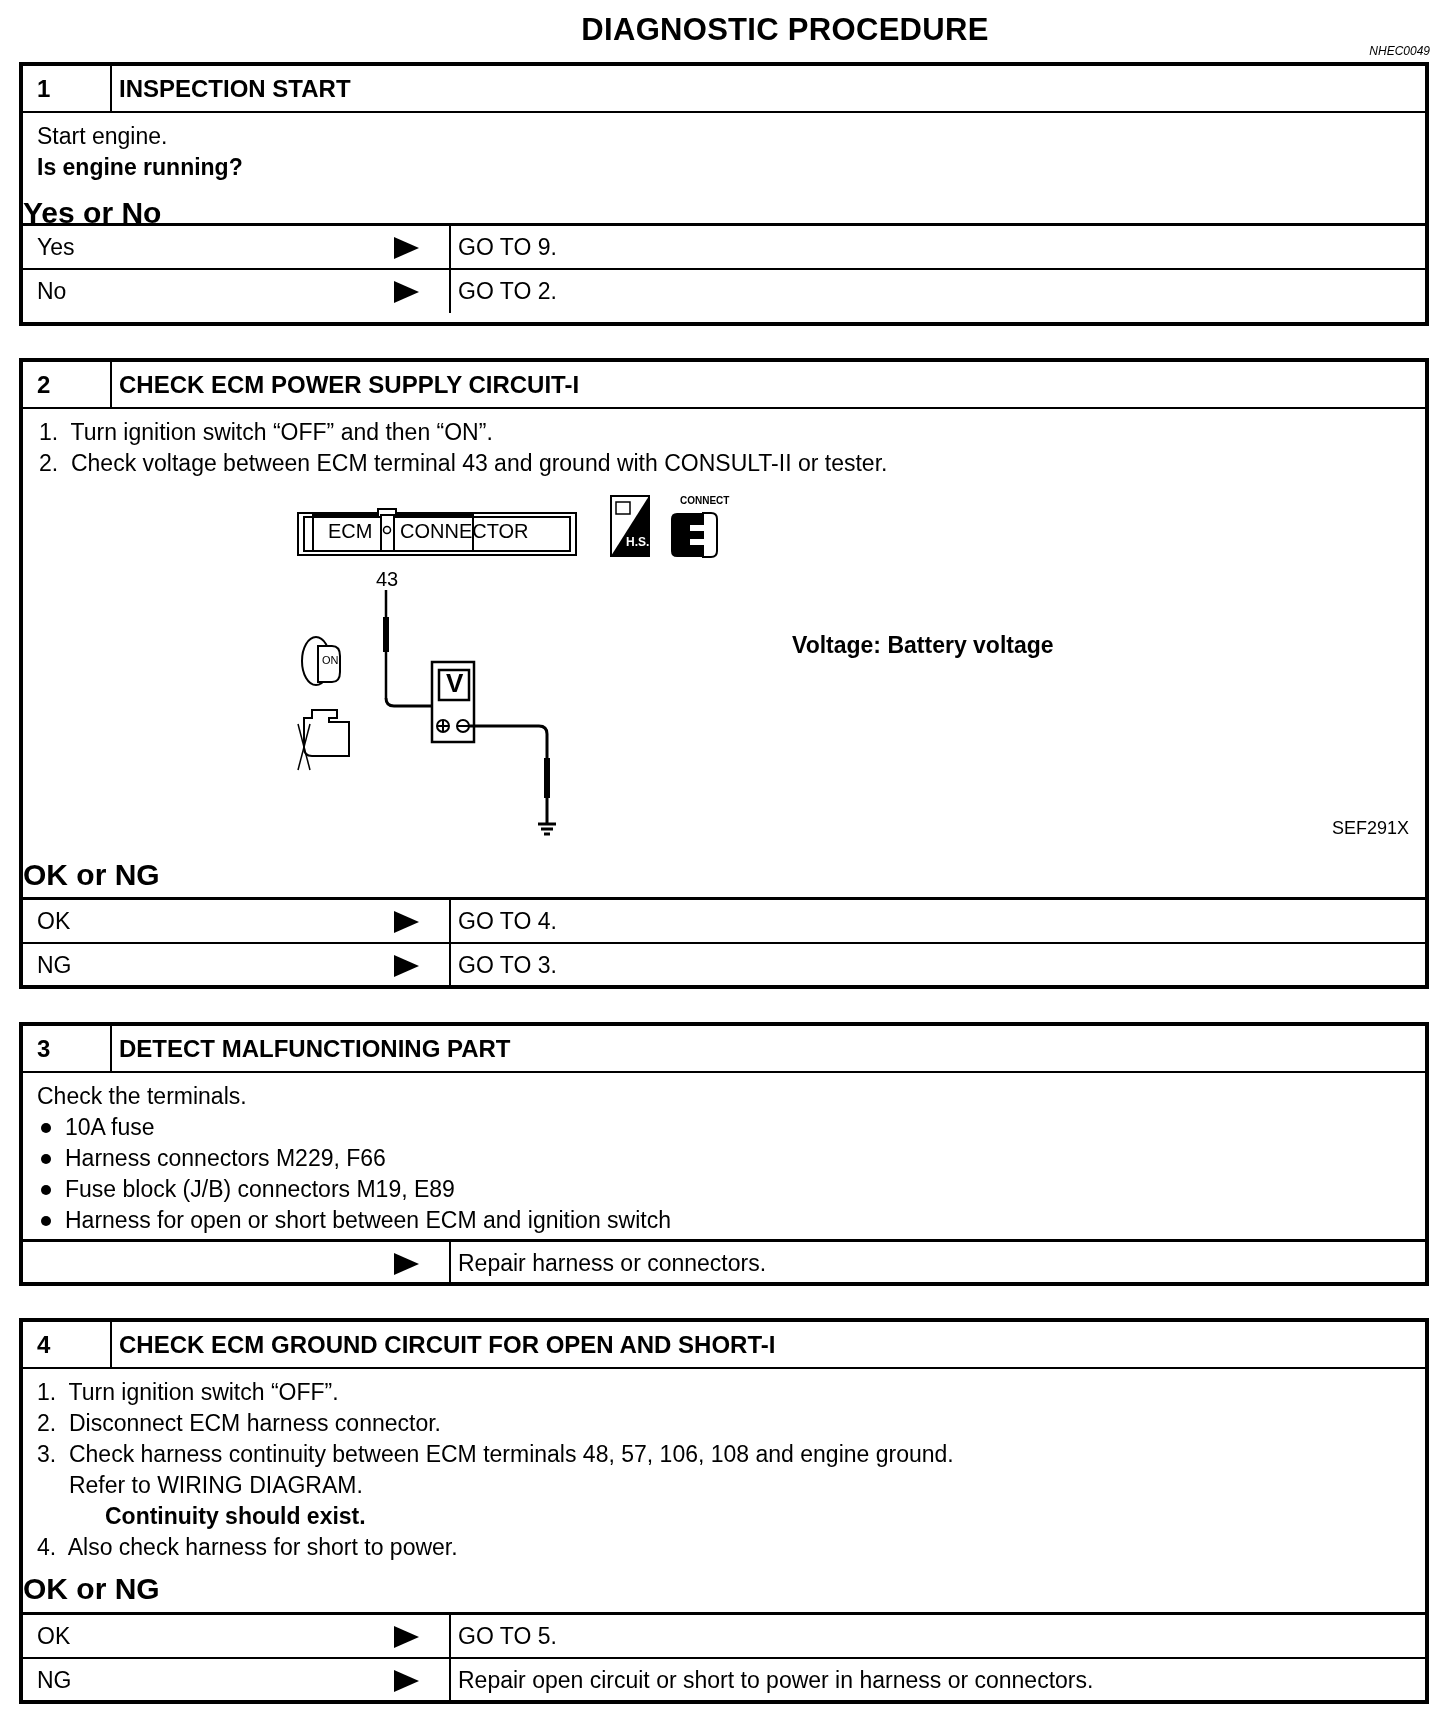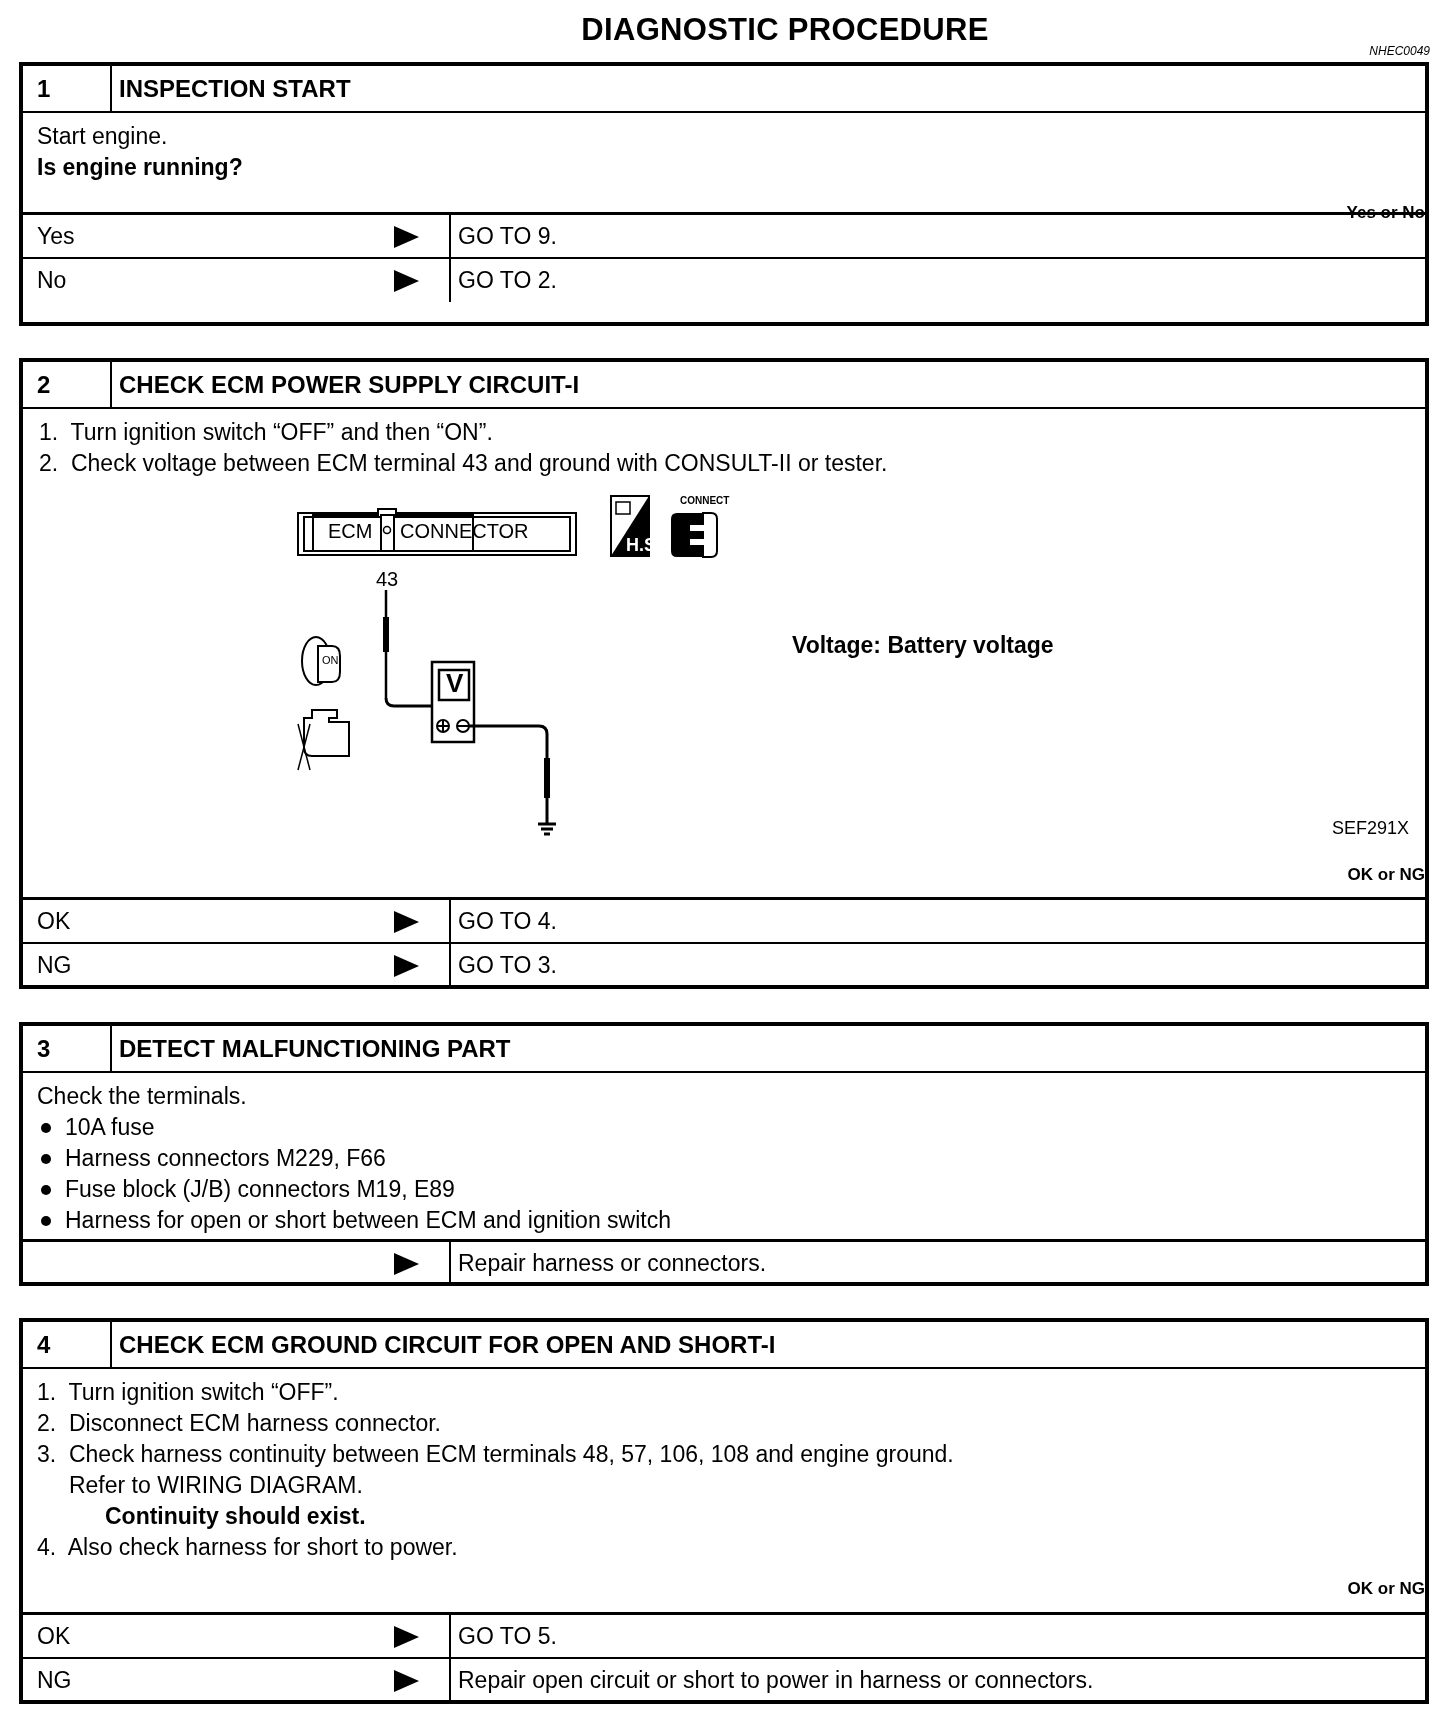--- a/index.html
+++ b/index.html
@@ -21,21 +21,21 @@
   }
   .step-header { display: flex; height: 47px; border-bottom: 2px solid #000; box-sizing: border-box; }
   .step-num {
     width: 89px; border-right: 2px solid #000; box-sizing: border-box;
     font-size: 24px; font-weight: bold; padding-left: 14px; line-height: 45px;
   }
   .step-title { font-size: 24px; font-weight: bold; padding-left: 7px; line-height: 45px; }
   .step-body { position: relative; padding: 8px 14px 0 14px; box-sizing: border-box; font-size: 23px; line-height: 31px; }
   .step-body .bold { font-weight: bold; }
   .ln { white-space: pre; }
-  .prompt { text-align: right; font-weight: bold; font-size: 17px; position: absolute; left: 0; right: 0; }
+  .prompt { text-align: left; font-weight: bold; font-size: 30px; position: absolute; left: 0; right: 0; }
   .bullet-row { display: flex; align-items: center; }
   .bullet-dot { width: 10px; height: 10px; border-radius: 50%; background: #000; margin: 0 14px 0 4px; }
   .result-row { display: flex; height: 45px; border-top: 3px solid #000; box-sizing: border-box; }
   .result-row.thin { border-top: 2px solid #000; }
   .result-left {
     width: 428px; border-right: 2px solid #000; box-sizing: border-box; position: relative;
     font-size: 23px; line-height: 42px; padding-left: 14px;
   }
   .arrow {
     position: absolute; right: 30px; top: 11px; width: 0; height: 0;
@@ -50,21 +50,21 @@
 <body>
 
 <div class="page-title">DIAGNOSTIC PROCEDURE</div>
 <div class="doc-code">NHEC0049</div>
 
 <div class="step" style="top:62px;height:264px;">
   <div class="step-header">
     <div class="step-num">1</div>
     <div class="step-title">INSPECTION START</div>
   </div>
-  <div class="step-body" style="height:99px;">
+  <div class="step-body" style="height:110px;">
     <div class="ln">Start engine.</div>
     <div class="ln bold">Is engine running?</div>
     <div class="prompt" style="top:84px;">Yes or No</div>
   </div>
   <div class="result-row">
     <div class="result-left"><span>Yes</span><span class="arrow"></span></div>
     <div class="result-right">GO TO 9.</div>
   </div>
   <div class="result-row thin">
     <div class="result-left"><span>No</span><span class="arrow"></span></div>
@@ -146,21 +146,21 @@
     </g>
 
     <g>
       <path d="M32 230 h25 v8 h-8 v4 h20 v34 h-37 q-8 0 -8 -8 v-30 h8 z" fill="#fff" stroke="#000" stroke-width="2"></path>
       <line x1="18" y1="244" x2="30" y2="290" stroke="#000" stroke-width="1.5"></line>
       <line x1="30" y1="244" x2="18" y2="290" stroke="#000" stroke-width="1.5"></line>
     </g>
   </svg>
   <div style="position:absolute;left:48px;top:40px;font-size:20px;">ECM</div>
   <div style="position:absolute;left:120px;top:40px;font-size:20px;">CONNECTOR</div>
-  <div style="position:absolute;left:346px;top:55px;font-size:18px;font-weight:bold;color:#fff;">H.S.</div>
+  <div style="position:absolute;left:346px;top:55px;font-size:12px;font-weight:bold;color:#fff;">H.S.</div>
   <div style="position:absolute;left:400px;top:15px;font-size:10px;font-weight:bold;">CONNECT</div>
   <div style="position:absolute;left:96px;top:88px;font-size:20px;">43</div>
   <div style="position:absolute;left:166px;top:188px;font-size:26px;font-weight:bold;">V</div>
   <div style="position:absolute;left:42px;top:174px;font-size:11px;">ON</div>
   <div class="voltage-label" style="left:512px;top:152px;">Voltage: Battery voltage</div>
 </div>
 
 <div class="step" style="top:1022px;height:264px;">
   <div class="step-header">
     <div class="step-num">3</div>

